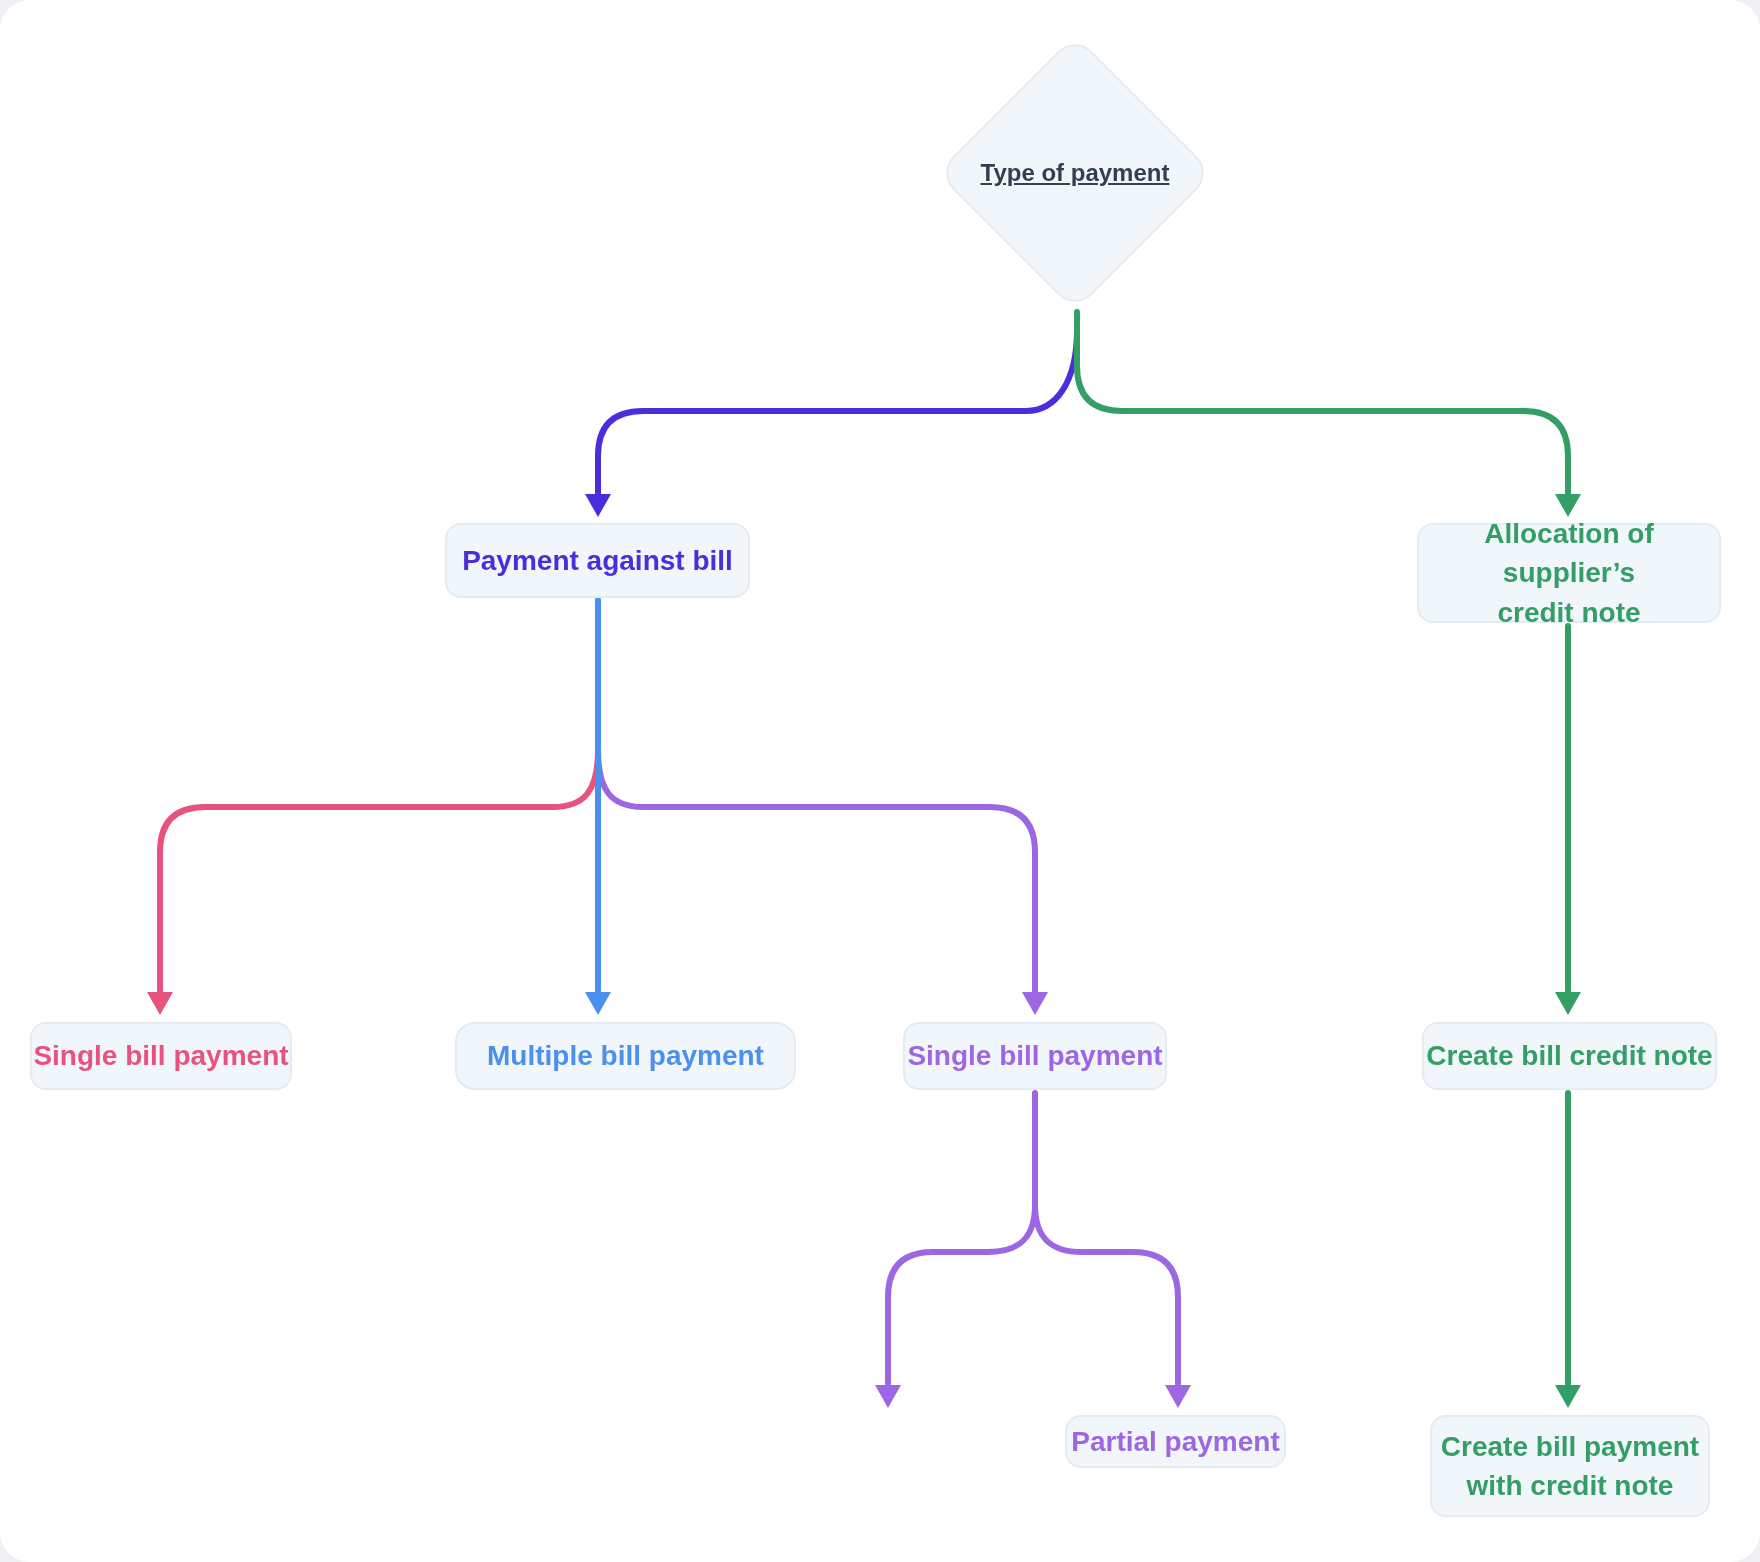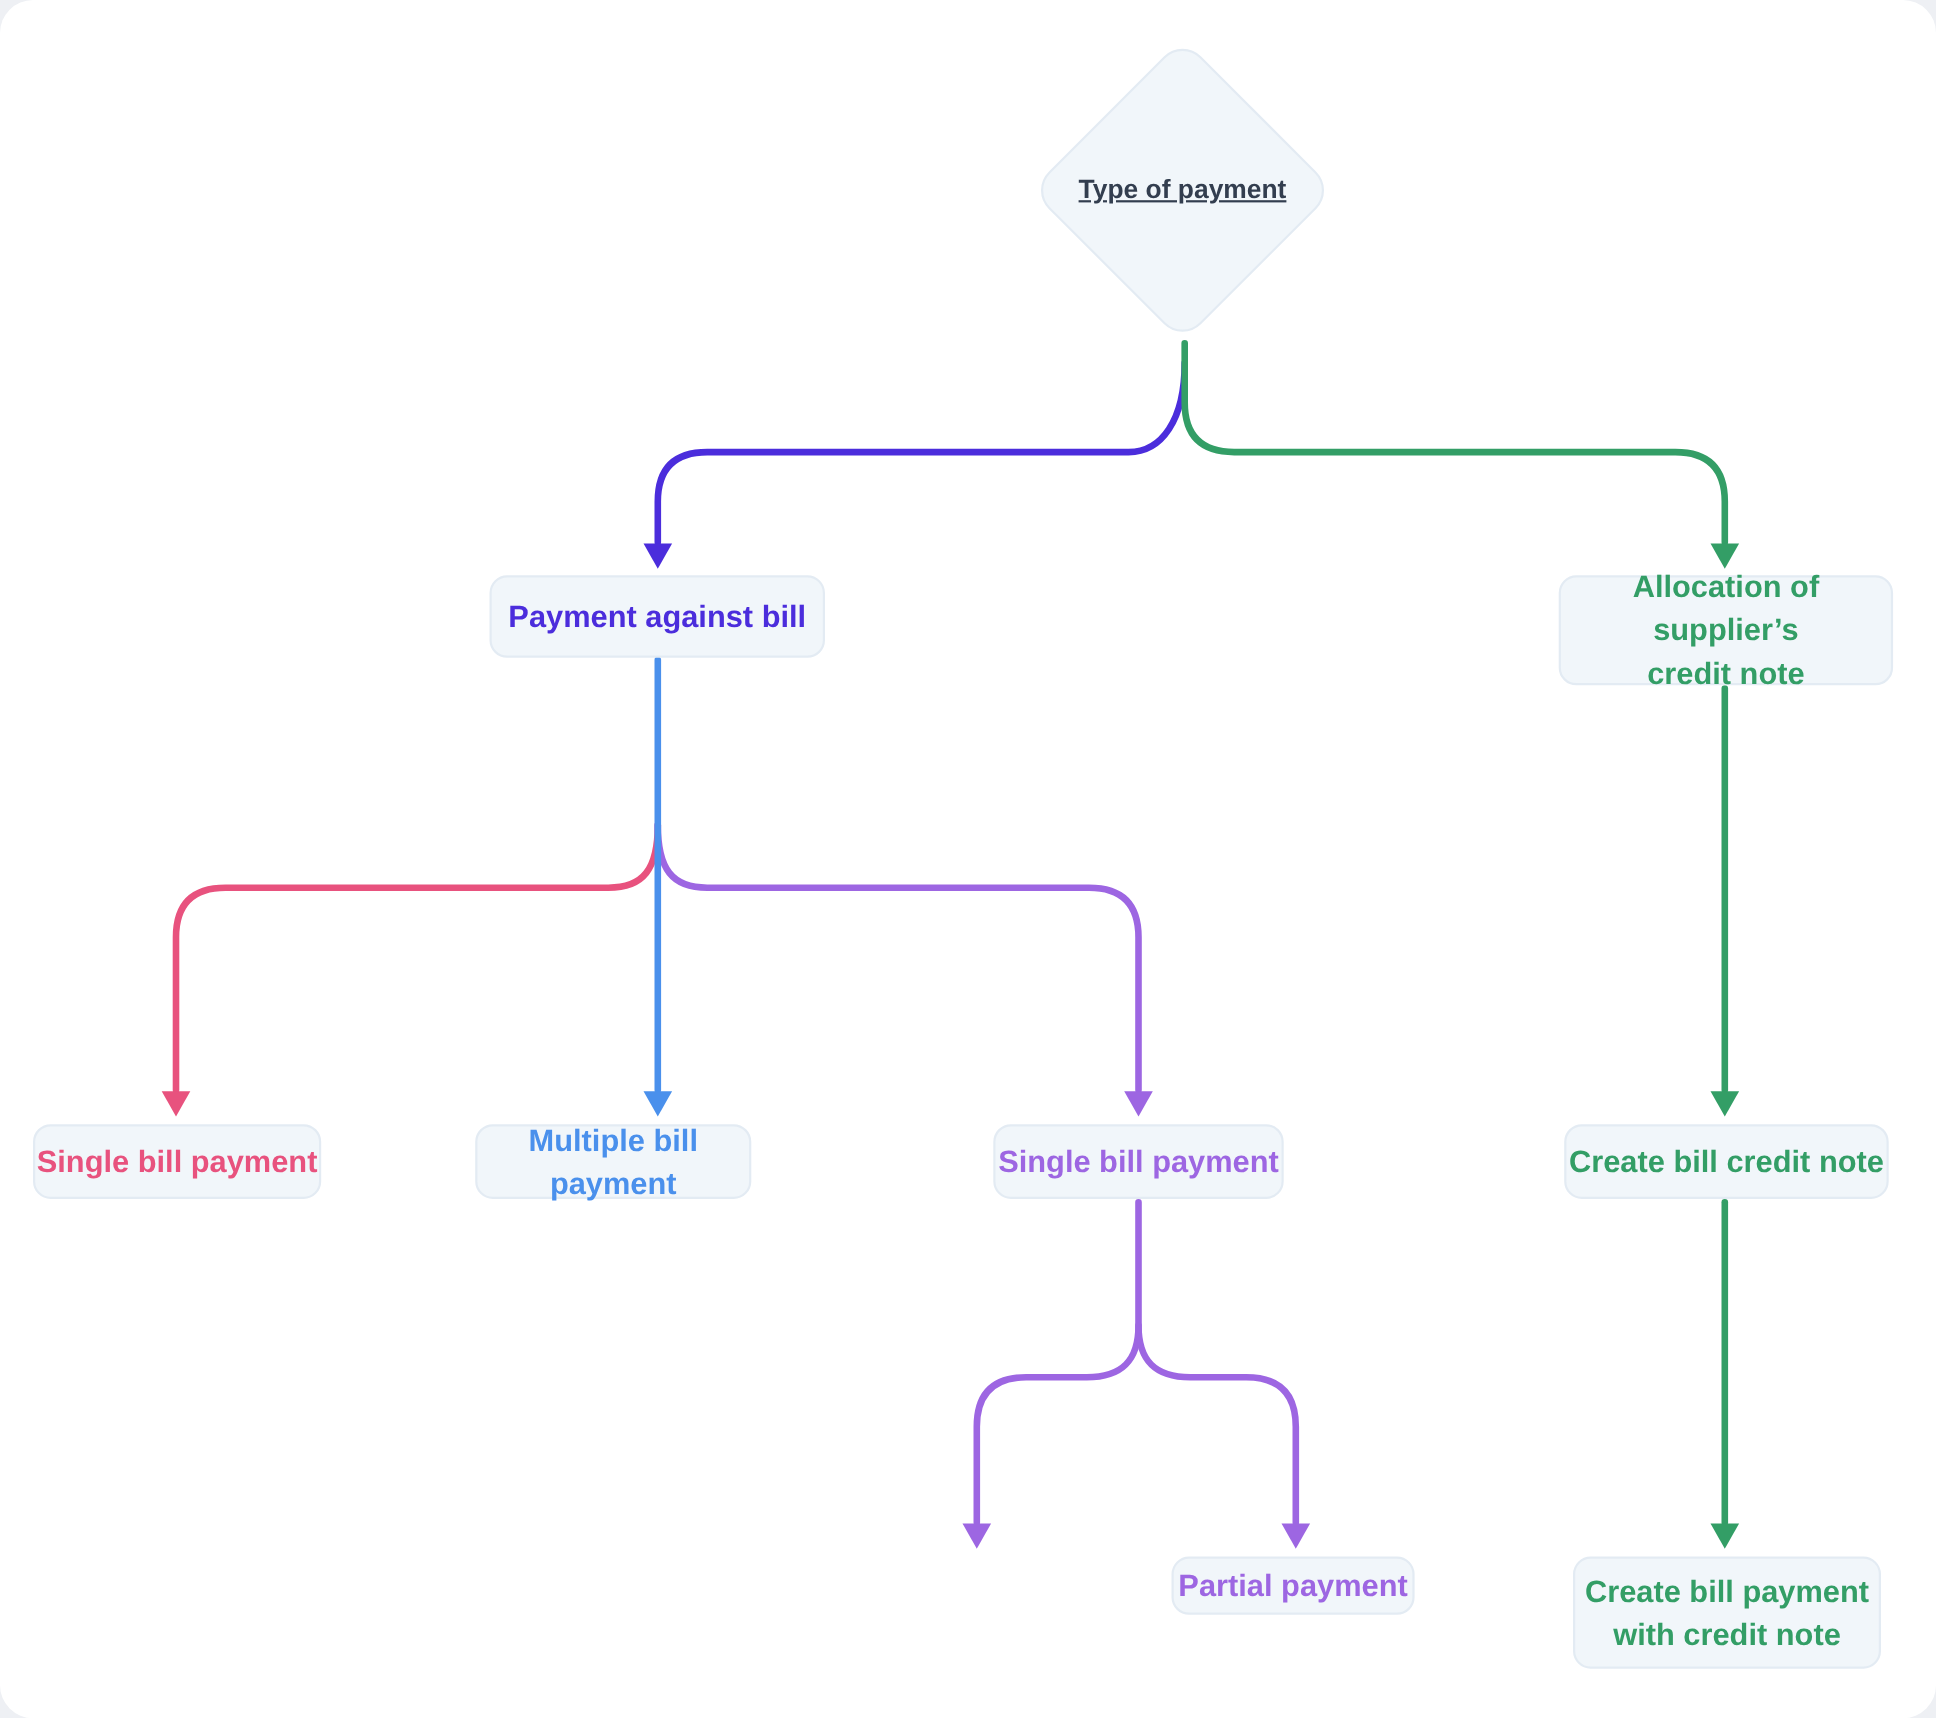--- a/index.html
+++ b/index.html
@@ -42,21 +42,21 @@
   }
   .text-indigo{color:var(--indigo);}
   .text-green{color:var(--green);}
   .text-pink{color:var(--pink);}
   .text-blue{color:var(--blue);}
   .text-purple{color:var(--purple);}
 
   .n-payment {left:445px; top:523px; width:305px; height:75px;}
   .n-alloc   {left:1417px;top:523px; width:304px; height:100px;}
   .n-batch   {left:30px;  top:1022px;width:262px; height:68px;}
-  .n-multiple{left:432px; top:1022px;width:251px; height:68px;}
+  .n-multiple{left:455px; top:1022px;width:341px; height:68px;border-radius:20px;}
   .n-single  {left:903px; top:1022px;width:264px; height:68px;}
   .n-ccn     {left:1422px;top:1022px;width:295px; height:68px;}
   .n-full    {left:793px; top:1415px;width:190px; height:65px;}
   .n-partial {left:1065px;top:1415px;width:221px; height:53px;}
   .n-cbp     {left:1430px;top:1415px;width:280px; height:102px;}
 </style>
 </head>
 <body>
 
 <div id="canvas">

